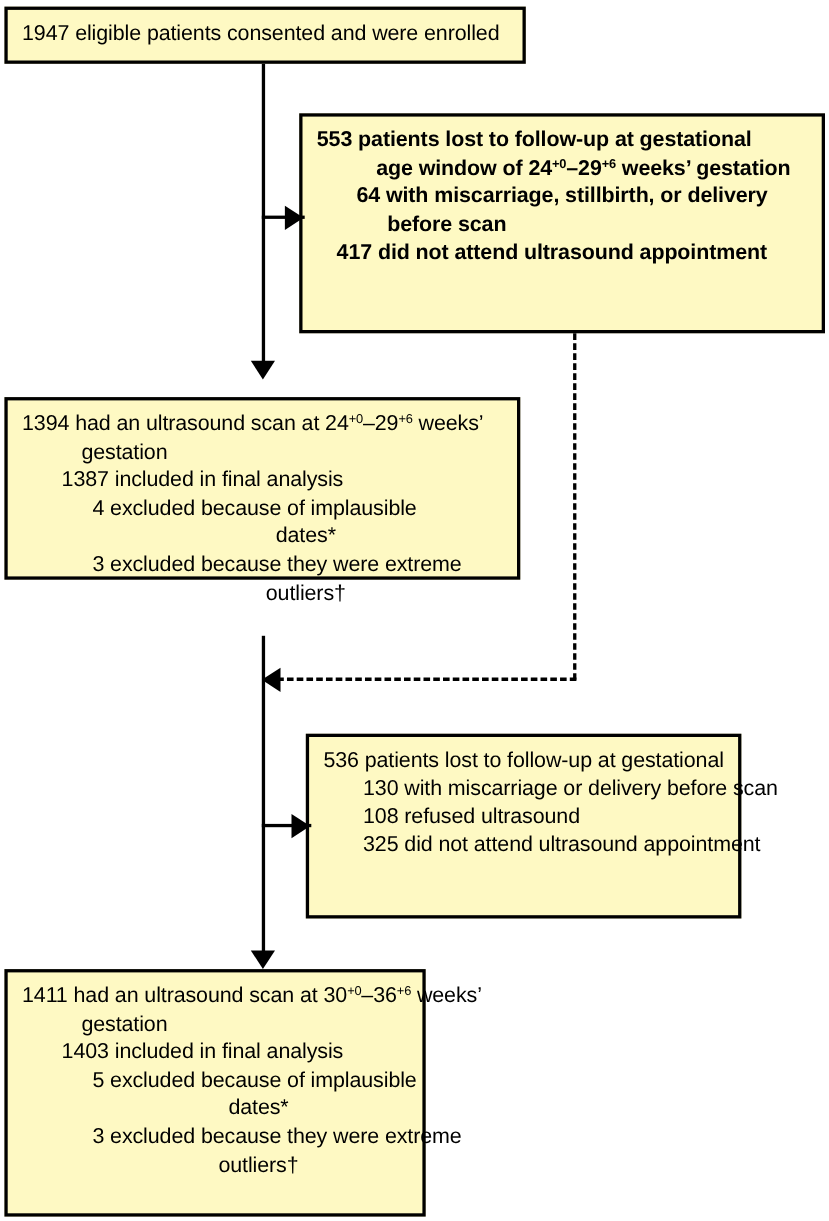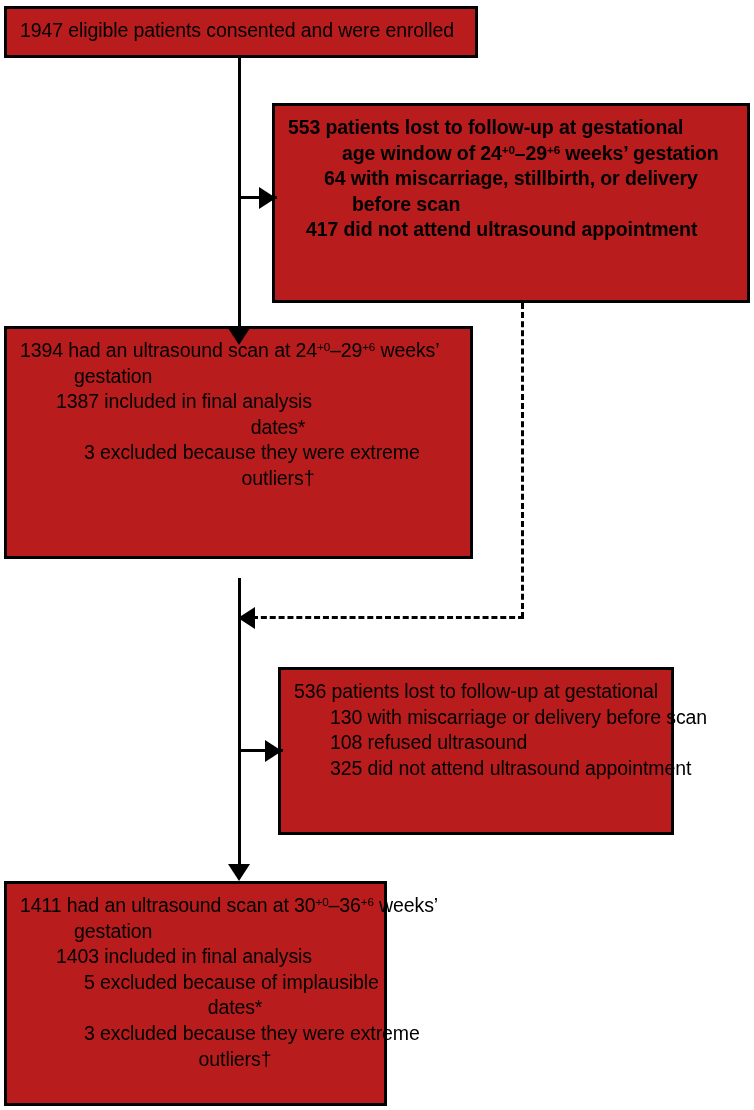--- a/index.html
+++ b/index.html
@@ -15,21 +15,21 @@
     position: relative;
     width: 754px;
     height: 1110px;
     overflow: hidden;
     background: #ffffff;
   }
   .box {
     position: absolute;
     box-sizing: border-box;
     border: 3px solid #000000;
-    background: #b91c1c;
+    background: #fef9c3;
     padding: 9px 8px 9px 13px;
   }
   .line {
     font-size: 19.5px;
     line-height: 25.6px;
     white-space: nowrap;
     letter-spacing: -0.1px;
   }
   
   .ind0  { padding-left: 0px; }
@@ -102,24 +102,25 @@
   </div>
 
   <div class="box" style="left:272px; top:103px; width:478px; height:200px;font-weight:bold;">
     <div class="line ind0">553 patients lost to follow-up at gestational</div>
     <div class="line ind3">age window of 24<sup class="gw">+0</sup>–29<sup class="gw">+6</sup> weeks’ gestation</div>
     <div class="line ind2">64 with miscarriage, stillbirth, or delivery</div>
     <div class="line ind4">before scan</div>
     <div class="line ind1">417 did not attend ultrasound appointment</div>
   </div>
 
-  <div class="box" style="left:4px; top:326px; width:469px; height:233px;">
+  <div class="box" style="left:4px; top:361px; width:469px; height:166px;">
     <div class="line ind0">1394 had an ultrasound scan at 24<sup class="gw">+0</sup>–29<sup class="gw">+6</sup> weeks’</div>
     <div class="line ind3">gestation</div>
     <div class="line ind2">1387 included in final analysis</div>
+    <div class="line ind4">4 excluded because of implausible</div>
     <div class="line ind5">dates*</div>
     <div class="line ind4">3 excluded because they were extreme</div>
     <div class="line ind5">outliers†</div>
   </div>
 
   <div class="box" style="left:278px; top:667px; width:396px; height:168px;">
     <div class="line ind0">536 patients lost to follow-up at gestational</div>
     <div class="line ind2">130 with miscarriage or delivery before scan</div>
     <div class="line ind2">108 refused ultrasound</div>
     <div class="line ind2">325 did not attend ultrasound appointment</div>

